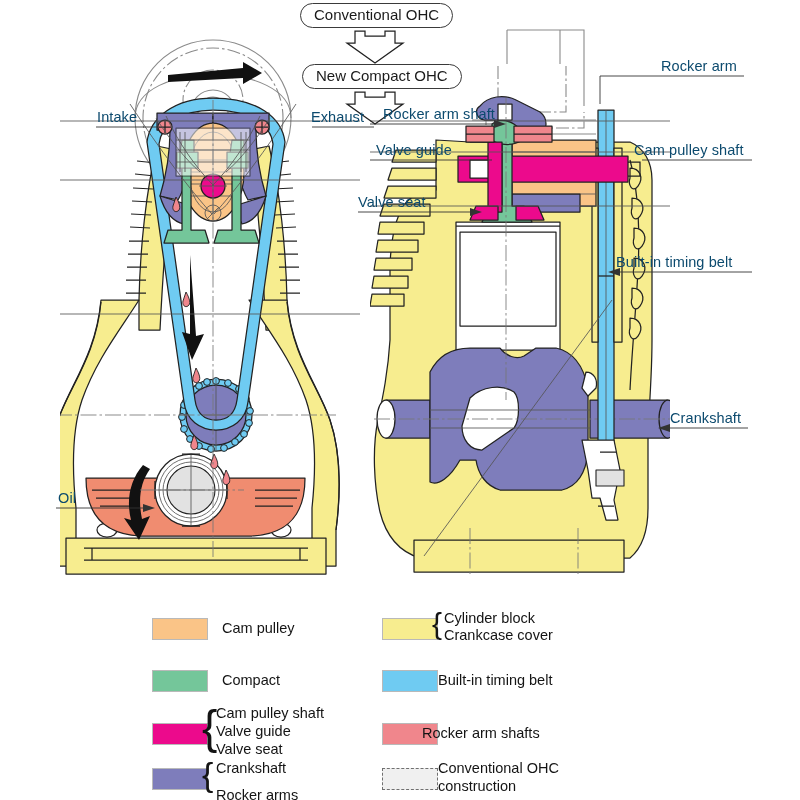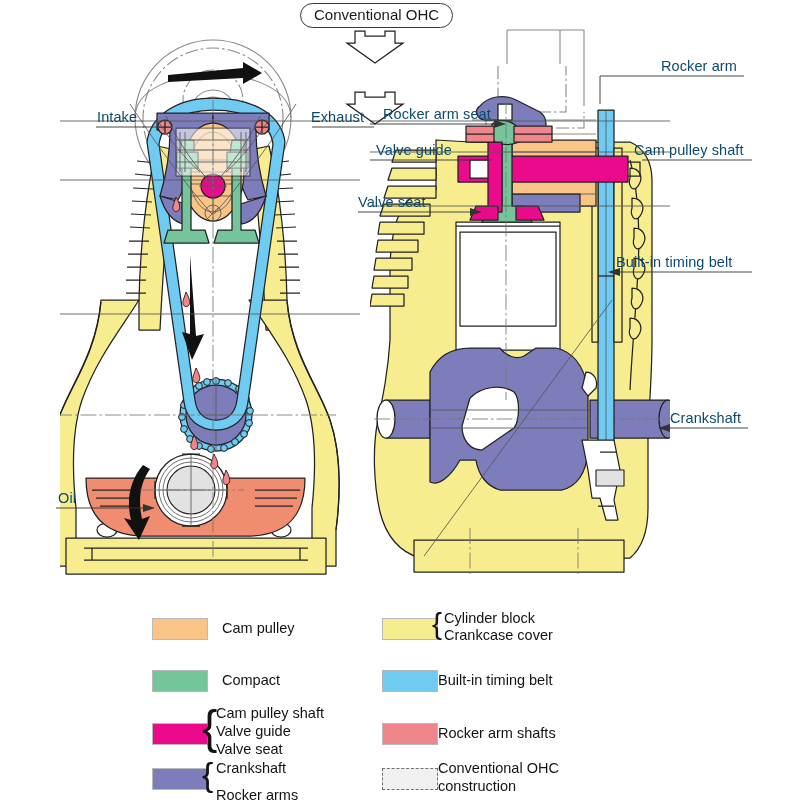--- a/index.html
+++ b/index.html
@@ -427,26 +427,27 @@
     <g>
       <path class="o" fill="#fff" d="M355,31 L355,43 L347,43 L375,63 L403,43 L395,43 L395,31 L385,31
                L385,36 L365,36 L365,31 Z"></path>
       <path class="o" fill="#fff" d="M355,92 L355,104 L347,104 L375,124 L403,104 L395,104 L395,92 L385,92
                L385,97 L365,97 L365,92 Z"></path>
     </g>
   </svg>
 
   <div class="banner" style="left:300px;top:3px;">Conventional OHC</div>
 
+  <div class="banner" style="left:302px;top:64px;">New Compact OHC</div>
 
   <div class="lbl" style="left:97px;top:110px;">Intake</div>
   <div class="lbl" style="left:311px;top:110px;">Exhaust</div>
   <div class="lbl" style="left:58px;top:491px;">Oil</div>
 
-  <div class="lbl" style="left:383px;top:107px;">Rocker arm seat</div>
+  <div class="lbl" style="left:383px;top:107px;">Rocker arm shaft</div>
   <div class="lbl" style="left:376px;top:143px;">Valve guide</div>
   <div class="lbl" style="left:358px;top:195px;">Valve seat</div>
 
   <div class="lbl" style="left:661px;top:59px;">Rocker arm</div>
   <div class="lbl" style="left:634px;top:143px;">Cam pulley shaft</div>
   <div class="lbl" style="left:616px;top:255px;">Built-in timing belt</div>
   <div class="lbl" style="left:670px;top:411px;">Crankshaft</div>
 
   <div id="legend">
 
@@ -464,21 +465,21 @@
     <div class="lg-sw" style="left:382px;top:72px;background:#6FCBF2;"></div>
     <div class="lg-tx" style="left:438px;top:74px;">Built-in timing belt</div>
 
     <div class="lg-sw" style="left:152px;top:125px;background:#EC0A8C;"></div>
     <div class="lg-br" style="left:202px;top:106px;font-size:46px;line-height:46px;">{</div>
     <div class="lg-tx" style="left:216px;top:107px;">Cam pulley shaft</div>
     <div class="lg-tx" style="left:216px;top:125px;">Valve guide</div>
     <div class="lg-tx" style="left:216px;top:143px;">Valve seat</div>
 
     <div class="lg-sw" style="left:382px;top:125px;background:#F0868C;"></div>
-    <div class="lg-tx" style="left:438px;top:127px;text-align:center;">Rocker arm shafts</div>
+    <div class="lg-tx" style="left:422px;top:127px;text-align:center;">Rocker arm shafts</div>
 
     <div class="lg-sw" style="left:152px;top:170px;background:#7E7DBB;"></div>
     <div class="lg-br" style="left:202px;top:159px;font-size:34px;line-height:34px;">{</div>
     <div class="lg-tx" style="left:216px;top:162px;">Crankshaft</div>
     <div class="lg-tx" style="left:216px;top:189px;">Rocker arms</div>
 
     <div class="lg-sw dash" style="left:382px;top:170px;"></div>
     <div class="lg-tx" style="left:438px;top:162px;">Conventional OHC</div>
     <div class="lg-tx" style="left:438px;top:180px;">construction</div>
   </div>

